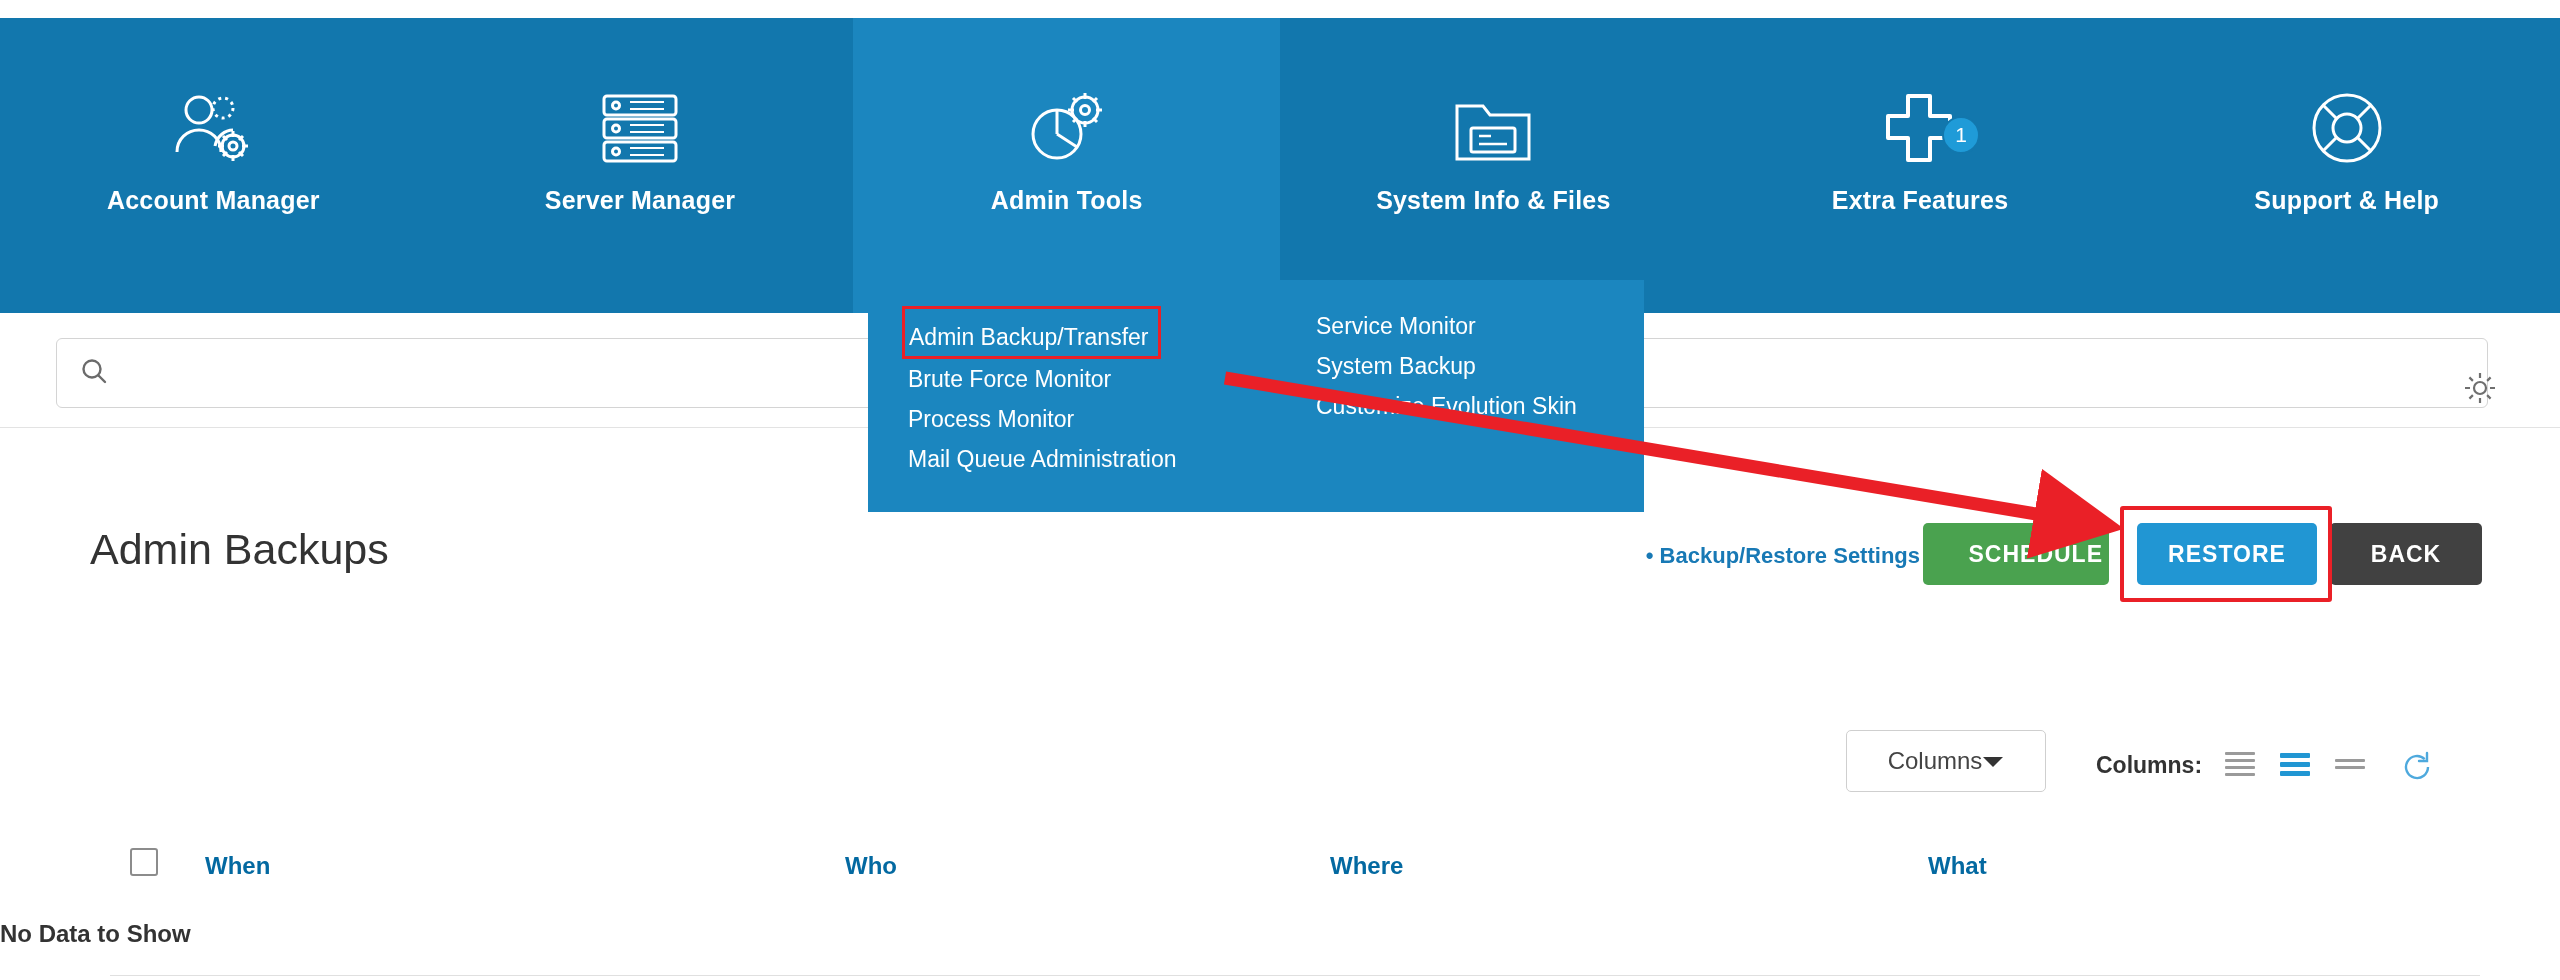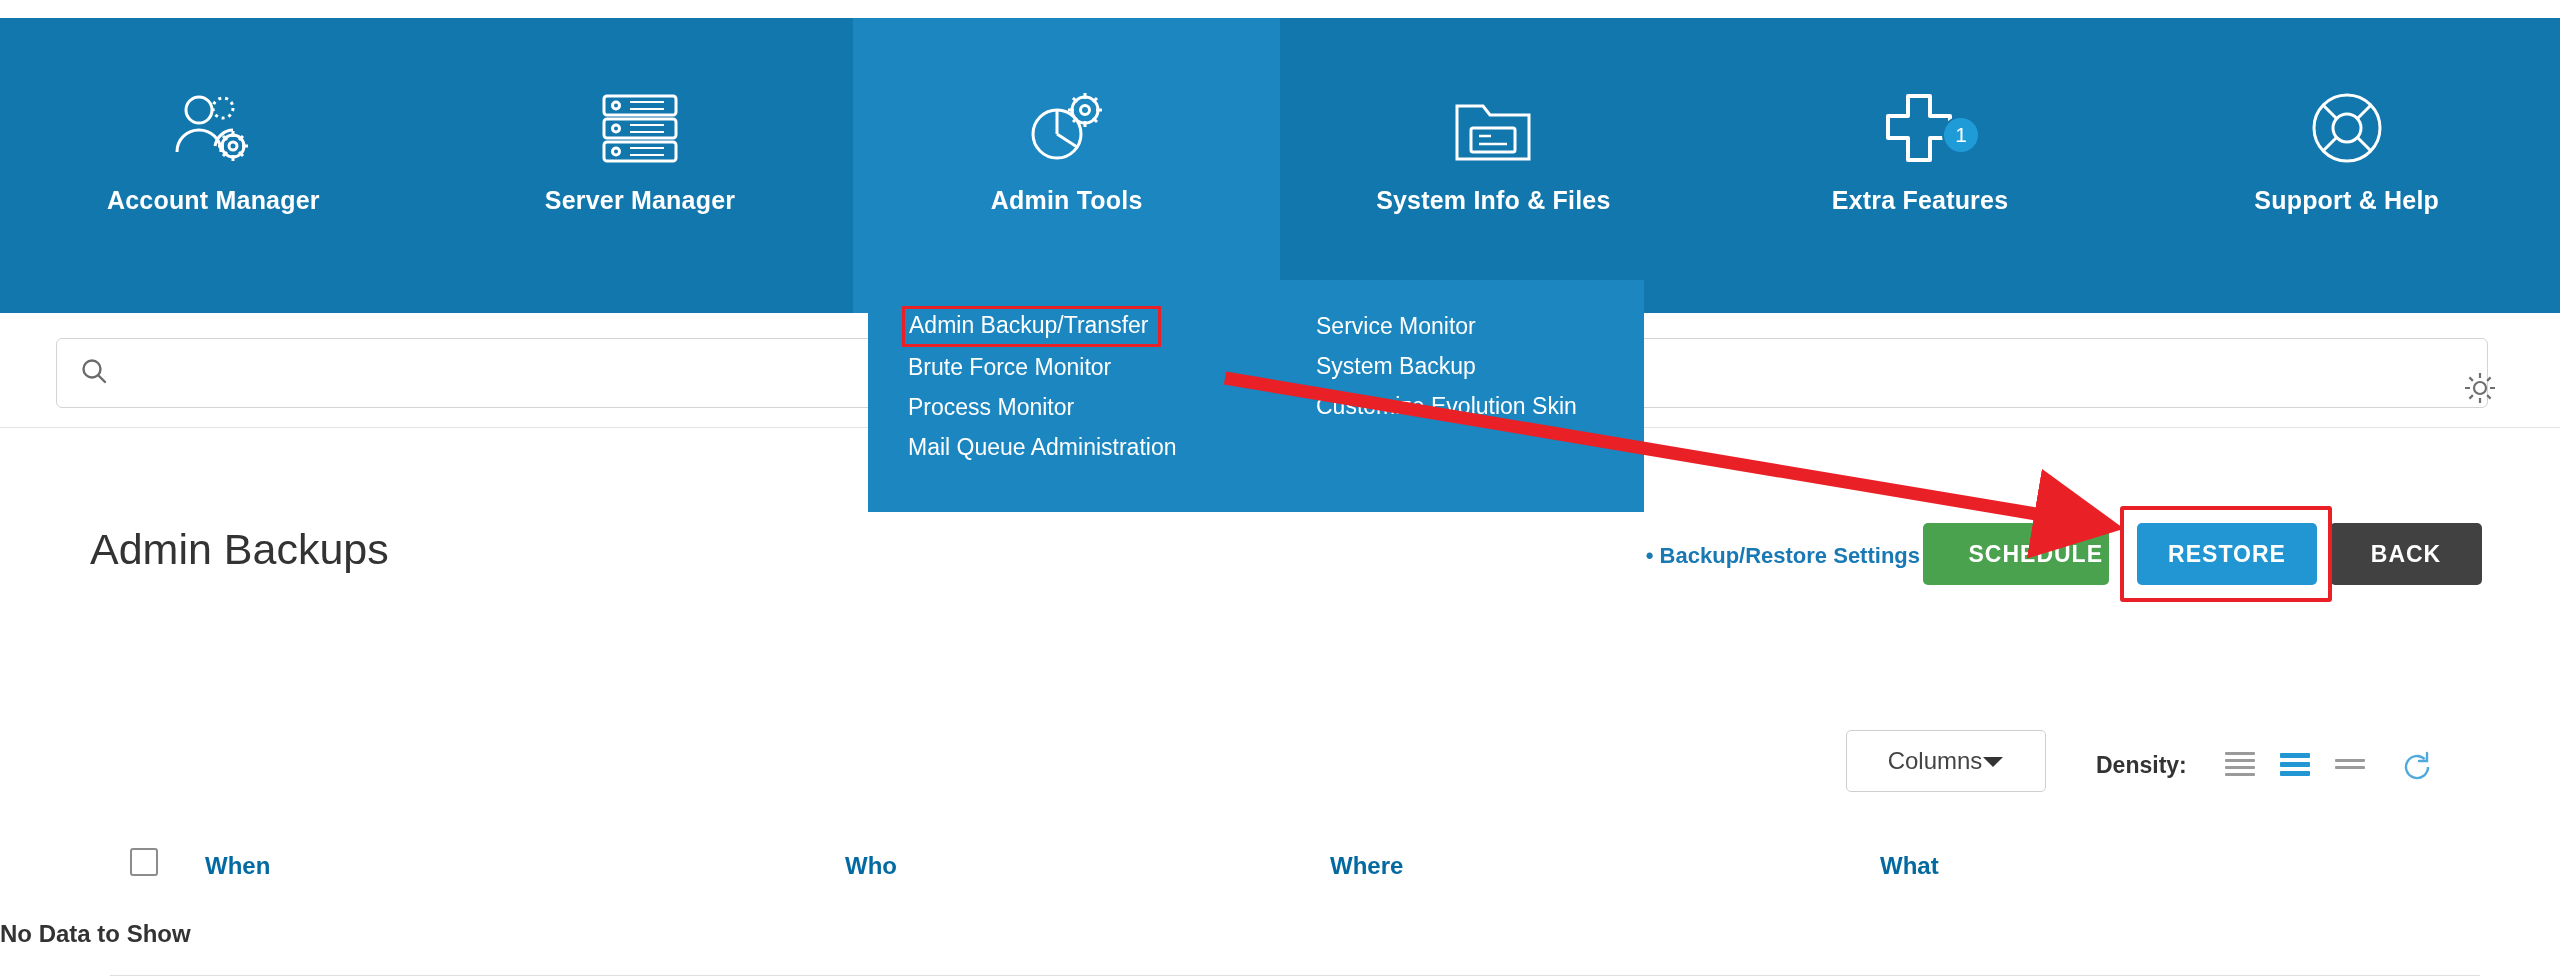--- a/index.html
+++ b/index.html
@@ -91,21 +91,21 @@
     color: #ffffff;
     font-size: 23px;
     line-height: 40px;
     display: block;
     cursor: pointer;
     white-space: nowrap;
   }
   .dd-link.highlight {
     display: inline-block;
     border: 3px solid #ea2027;
-    padding: 0 10px 3px 4px;
+    padding: 12px 10px 3px 4px;
     margin-left: -6px;
     line-height: 32px;
   }
 
   
   .searchrow {
     position: absolute;
     left: 0; top: 318px;
     width: 2560px; height: 110px;
     background: #ffffff;
@@ -253,21 +253,21 @@
   .th {
     position: absolute;
     top: 22px;
     font-size: 24px;
     font-weight: bold;
     color: #0369a1;
   }
   .th-when { left: 105px; }
   .th-who { left: 745px; }
   .th-where { left: 1230px; }
-  .th-what { left: 1780px; }
+  .th-what { left: 1828px; }
   .nodata {
     position: absolute;
     left: 0; top: 920px;
     width: 2560px;
     font-size: 24px;
     font-weight: bold;
     color: #333;
   }
   .table-rule {
     position: absolute;
@@ -410,21 +410,21 @@
   <div class="restore-highlight"></div>
 
   <div class="columns-btn">
     <span>Columns</span>
     <span>
       <svg width="22" height="14" viewBox="0 0 22 14">
           <path d="M1 2l10 10L21 2z" fill="#333"></path>
         </svg>
     </span>
   </div>
-  <div class="density-label">Density:</div>
+  <div class="density-label">Columns:</div>
   <div class="density-icons">
     <div class="dicon">
         <span></span>
         <span></span>
         <span></span>
         <span></span>
       </div>
     <div class="dicon sel">
         <span></span>
         <span></span>

